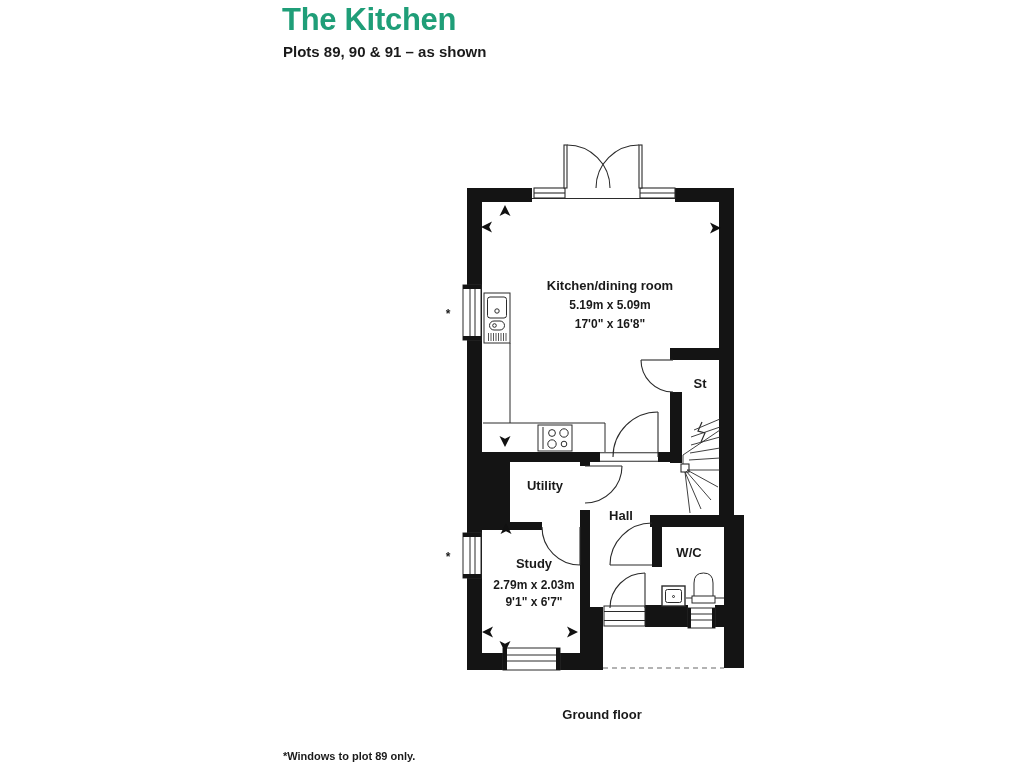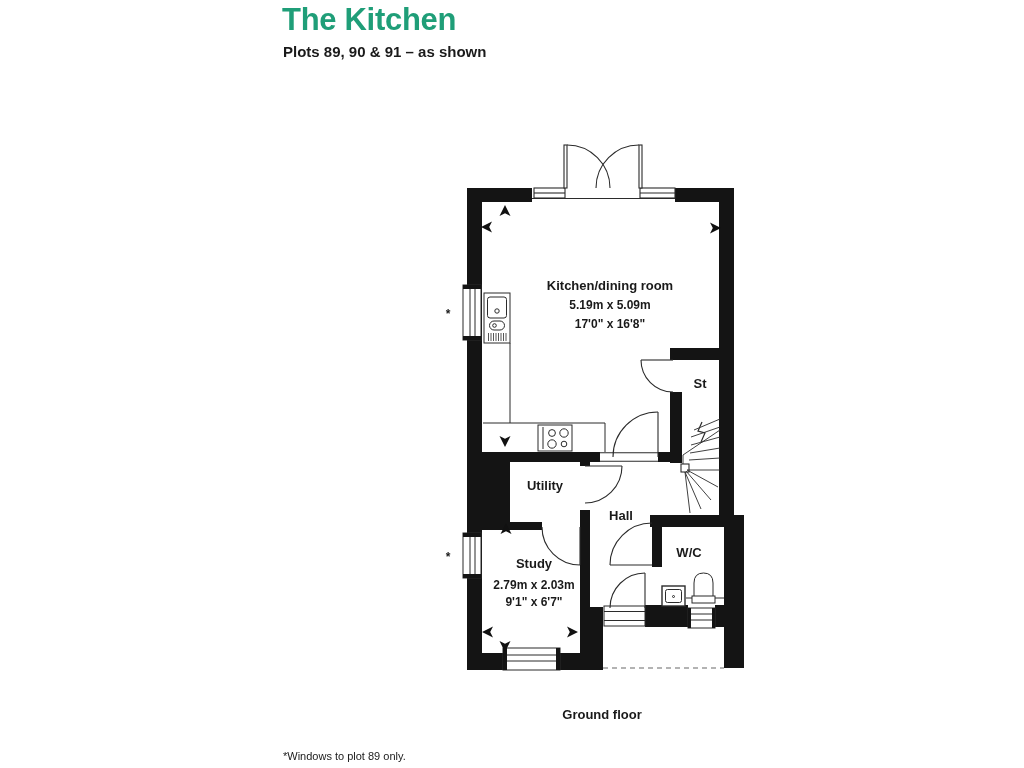--- a/index.html
+++ b/index.html
@@ -4,21 +4,21 @@
 <style>
   html,body{margin:0;padding:0;background:#ffffff;}
   .page{position:relative;width:1024px;height:768px;background:#ffffff;overflow:hidden;
         font-family:"Liberation Sans", sans-serif;color:#1a1a1a;}
   .page-title{position:absolute;left:282px;top:2px;font-size:31px;font-weight:700;
               letter-spacing:-0.3px;color:#1f9e78;}
   .page-subtitle{position:absolute;left:283px;top:43px;font-size:15px;font-weight:700;color:#1a1a1a;}
   .plan-svg{position:absolute;left:430px;top:140px;width:320px;height:540px;}
   .floor-label{position:absolute;left:502px;top:707px;width:200px;text-align:center;
                font-size:13px;font-weight:700;color:#1a1a1a;}
-  .footnote{position:absolute;left:283px;top:750px;font-size:11px;font-weight:400;color:#1a1a1a;}
+  .footnote{position:absolute;left:283px;top:750px;font-size:11px;font-weight:700;color:#1a1a1a;}
   svg text{font-family:"Liberation Sans", sans-serif;fill:#1a1a1a;}
   .room-name{font-size:13px;font-weight:700;}
   .room-dim{font-size:12px;font-weight:700;}
   .mark{font-size:12px;font-weight:700;}
 </style>
 </head>
 <body>
 
 <div class="page">
 

